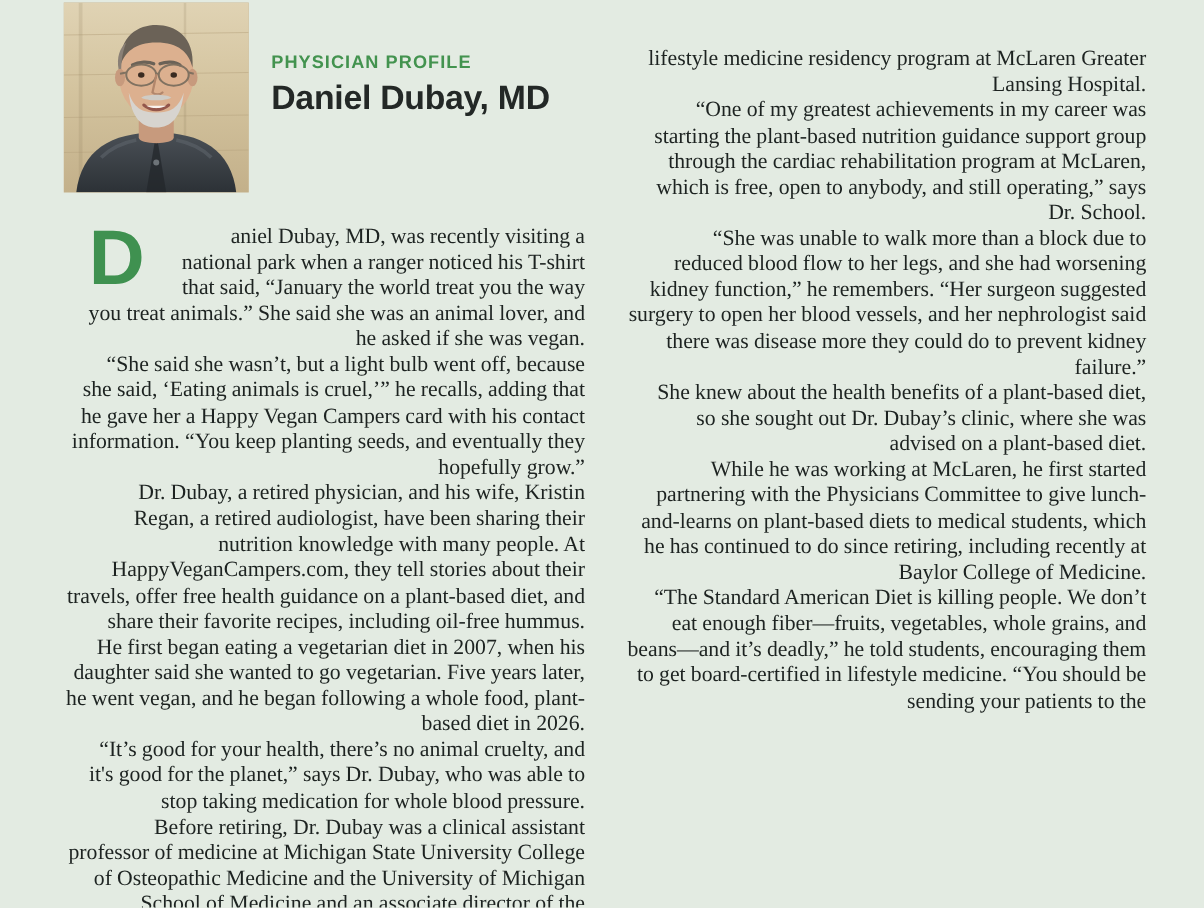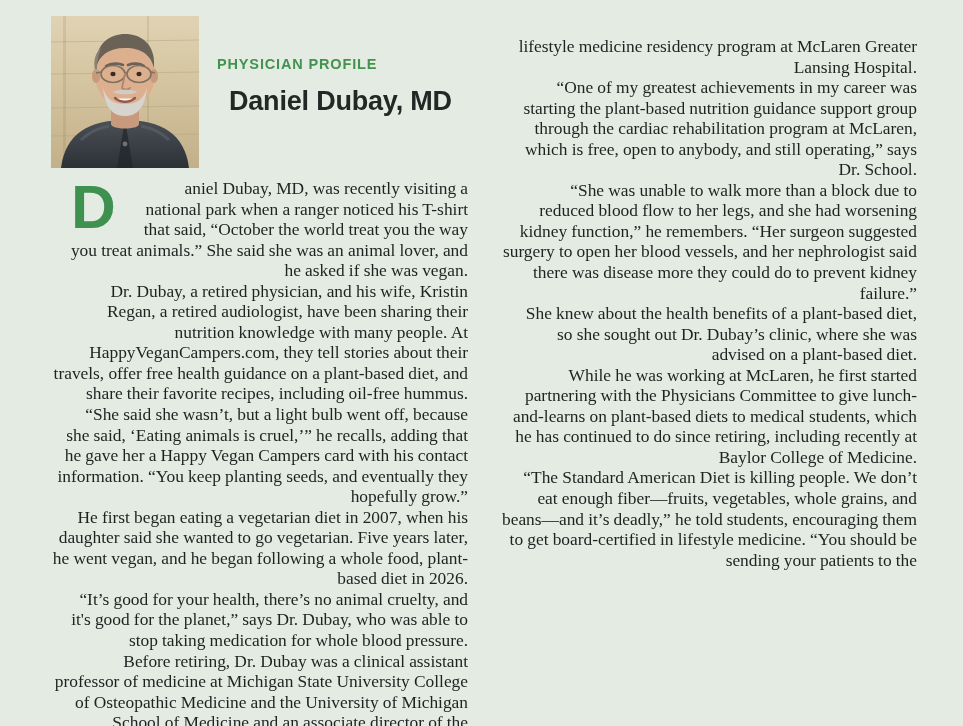--- a/index.html
+++ b/index.html
@@ -19,21 +19,21 @@
     width: 963px;
     height: 726px;
     box-sizing: border-box;
     background: #e3ebe2;
   }
 
   
   .header {
     position: absolute;
     left: 51px;
-    top: 16px;
+    top: 2px;
     width: 860px;
     height: 155px;
   }
   .portrait {
     position: absolute;
     left: 0;
     top: 0;
     width: 148px;
     height: 152px;
     overflow: hidden;
@@ -55,21 +55,21 @@
     color: #43934f;
     margin: 0 0 3px 0;
     line-height: 1.2;
   }
   .profile-name {
     font-family: "Liberation Sans", "DejaVu Sans", sans-serif;
     font-weight: bold;
     font-size: 27px;
     letter-spacing: -0.2px;
     color: #232826;
-    margin: 12px;
+    margin: 0;
     line-height: 1.2;
   }
 
   
   .columns {
     position: absolute;
     left: 51px;
     top: 178px;
     width: 866px;
     height: 540px;
@@ -190,23 +190,23 @@
 
     <div class="headtext">
       <div class="kicker">PHYSICIAN PROFILE</div>
       <h1 class="profile-name">Daniel Dubay, MD</h1>
     </div>
   </div>
 
   <div class="columns">
 
     <div class="col col-left">
-      <p class="body dropcap-para"><span class="dropcap">D</span><span>aniel Dubay, MD, was recently visiting a national park when a ranger noticed his T-shirt that said, “October the world treat you the way you treat animals.” She said she was an animal lover, and he asked if she was vegan.</span></p>
+      <p class="body dropcap-para"><span class="dropcap">D</span><span>aniel Dubay, MD, was recently visiting a national park when a ranger noticed his T-shirt that said, “January the world treat you the way you treat animals.” She said she was an animal lover, and he asked if she was vegan.</span></p>
+      <p class="body">“She said she wasn’t, but a light bulb went off, because she said, ‘Eating animals is cruel,’” he recalls, adding that he gave her a Happy Vegan Campers card with his contact information. “You keep planting seeds, and eventually they hopefully grow.”</p>
       <p class="body">Dr. Dubay, a retired physician, and his wife, Kristin Regan, a retired audiologist, have been sharing their nutrition knowledge with many people. At HappyVeganCampers.com, they tell stories about their travels, offer free health guidance on a plant-based diet, and share their favorite recipes, including oil-free hummus.</p>
-      <p class="body">“She said she wasn’t, but a light bulb went off, because she said, ‘Eating animals is cruel,’” he recalls, adding that he gave her a Happy Vegan Campers card with his contact information. “You keep planting seeds, and eventually they hopefully grow.”</p>
       <p class="body">He first began eating a vegetarian diet in 2007, when his daughter said she wanted to go vegetarian. Five years later, he went vegan, and he began following a whole food, plant-based diet in 2026.</p>
       <p class="body">“It’s good for your health, there’s no animal cruelty, and it's good for the planet,” says Dr. Dubay, who was able to stop taking medication for whole blood pressure.</p>
       <p class="body">Before retiring, Dr. Dubay was a clinical assistant professor of medicine at Michigan State University College of Osteopathic Medicine and the University of Michigan School of Medicine and an associate director of the</p>
     </div>
 
     <div class="col col-right">
       <p class="body noindent">lifestyle medicine residency program at McLaren Greater Lansing Hospital.</p>
       <p class="body">“One of my greatest achievements in my career was starting the plant-based nutrition guidance support group through the cardiac rehabilitation program at McLaren, which is free, open to anybody, and still operating,” says Dr. School.</p>
       <p class="body">“She was unable to walk more than a block due to reduced blood flow to her legs, and she had worsening kidney function,” he remembers. “Her surgeon suggested surgery to open her blood vessels, and her nephrologist said there was disease more they could do to prevent kidney failure.”</p>
       <p class="body">She knew about the health benefits of a plant-based diet, so she sought out Dr. Dubay’s clinic, where she was advised on a plant-based diet.</p>

